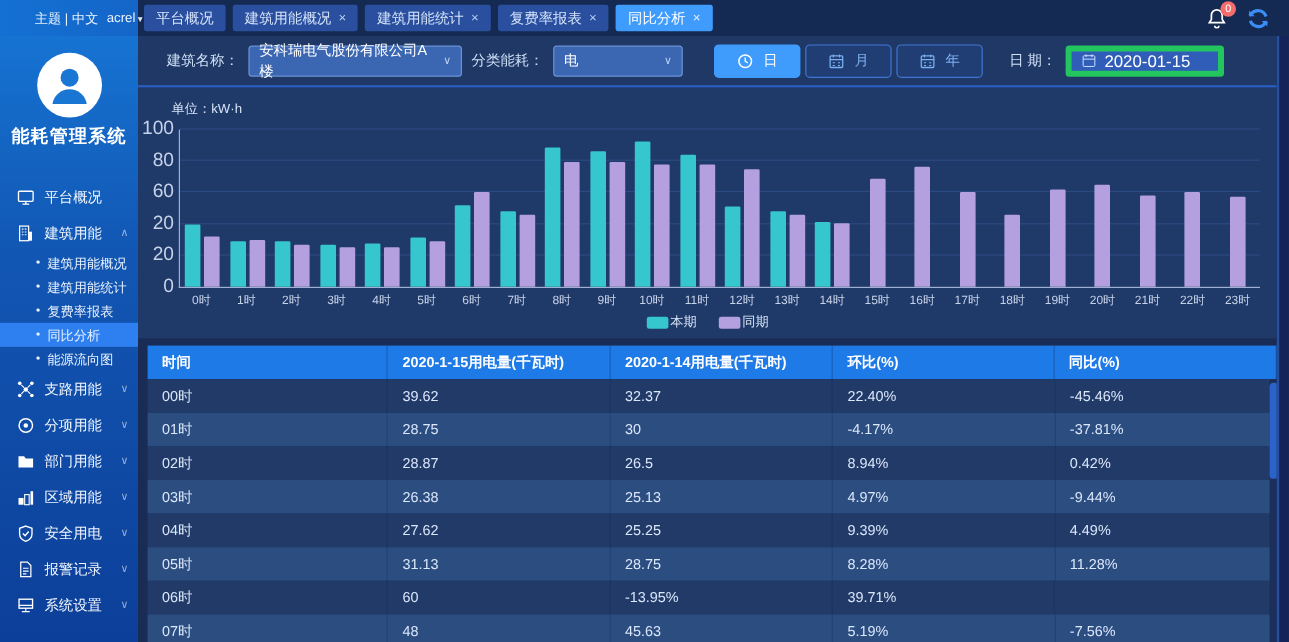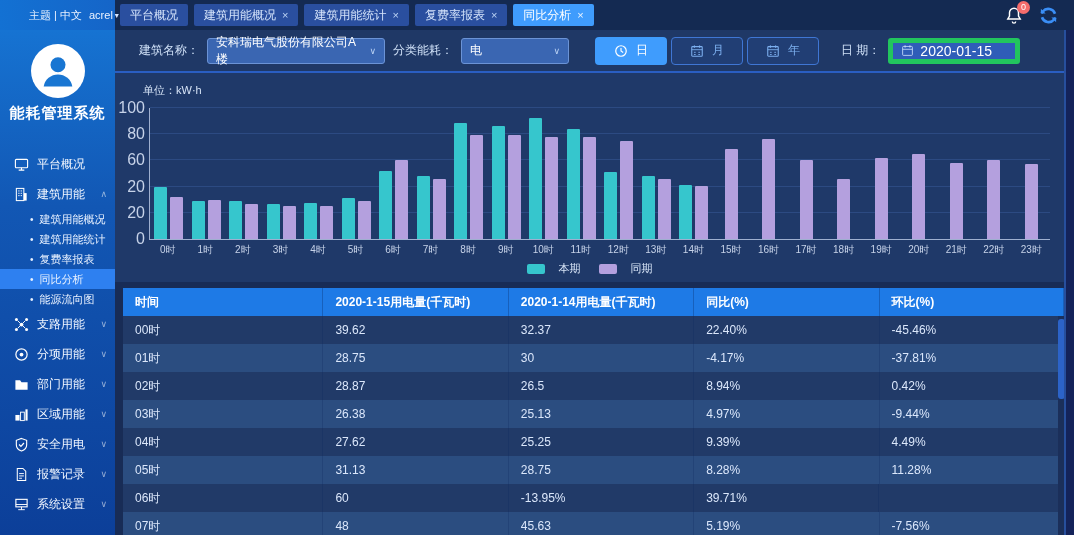--- a/index.html
+++ b/index.html
@@ -80,21 +80,21 @@
           border-left:1px solid #9fb0d0; border-bottom:1px solid #9fb0d0; }
   .gridline { position:absolute; left:0; right:0; height:1px; background:#2c4a82; }
   .ylab { position:absolute; right:calc(100% + 5px); transform:translateY(-50%);
           font-size:16px; color:#c6d2e8; white-space:nowrap; }
   .slots { position:absolute; inset:0; display:flex; }
   .slot { flex:1; display:flex; align-items:flex-end; justify-content:center; gap:3px; }
   .bar { width:13px; border-radius:1px 1px 0 0; }
   .xlabels { position:absolute; left:34px; right:14px; top:170px; display:flex; }
   .xlabels div { flex:1; text-align:center; font-size:10px; color:#c6d2e8; white-space:nowrap; }
   .legend { position:absolute; left:0; right:0; top:188px; display:flex; justify-content:center; gap:18px; }
-  .legend-item { display:flex; align-items:center; gap:14px; font-size:11px; color:#d7e4f7; cursor:pointer; }
+  .legend-item { display:flex; align-items:center; gap:2px; font-size:11px; color:#d7e4f7; cursor:pointer; }
   .legend-swatch { width:18px; height:10px; border-radius:2px; }
 
   
   .table-wrap { margin:6px 0 0 8px; position:relative; }
   .t-header { height:28px; display:flex; background:#1e7ae6; }
   .t-header .cell { color:#fff; font-size:12px; font-weight:bold; display:flex; align-items:center;
                     padding-left:12px; border-right:1px solid rgba(12,50,110,.35); }
   .t-row { height:28px; display:flex;text-align:center; }
   .t-row .cell { color:#dbe7fb; font-size:12px; display:flex; align-items:center; padding-left:12px;
                  border-right:1px solid rgba(12,40,90,.25); }
@@ -484,22 +484,22 @@
             <span>同期</span>
           </div>
         </div>
     </div>
 
     <div class="table-wrap">
       <div class="t-header" id="t-header">
           <div class="cell col-0">时间</div>
           <div class="cell col-1">2020-1-15用电量(千瓦时)</div>
           <div class="cell col-2">2020-1-14用电量(千瓦时)</div>
+          <div class="cell col-4">环比(%)</div>
           <div class="cell col-3">同比(%)</div>
-          <div class="cell col-4">环比(%)</div>
         </div>
       <div id="t-body">
           <div class="t-row dark">
             <div class="cell col-0">00时</div>
             <div class="cell col-1">39.62</div>
             <div class="cell col-2">32.37</div>
             <div class="cell col-3">22.40%</div>
             <div class="cell col-4">-45.46%</div>
           </div>
           <div class="t-row light">

